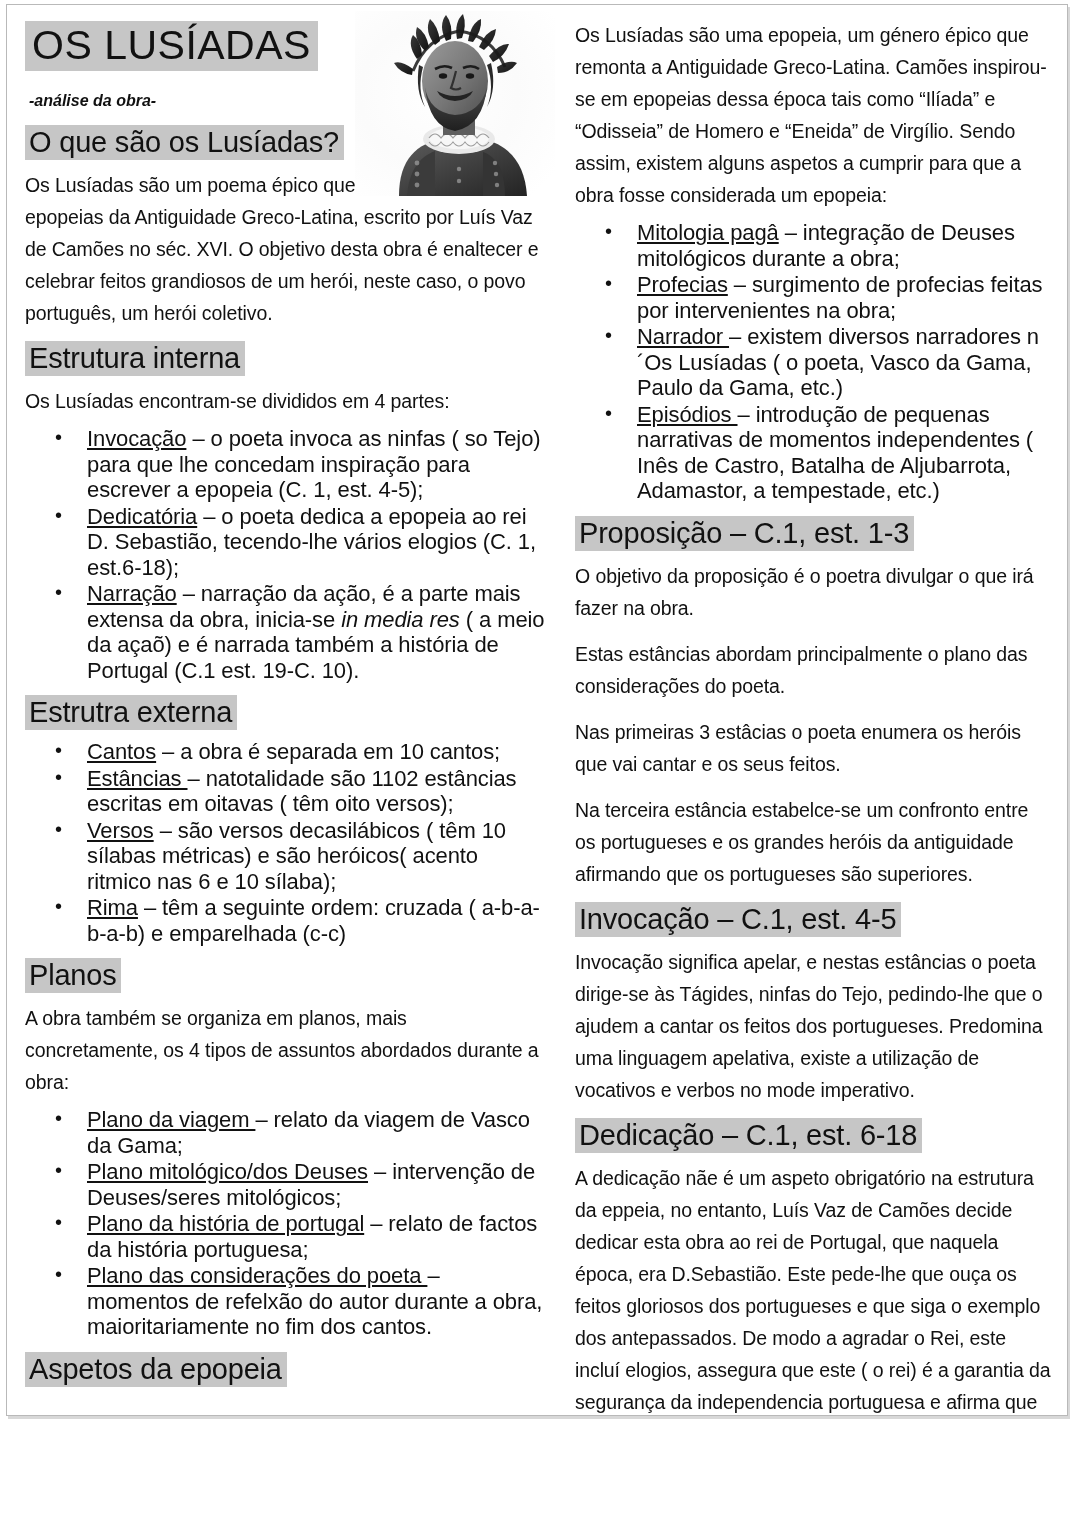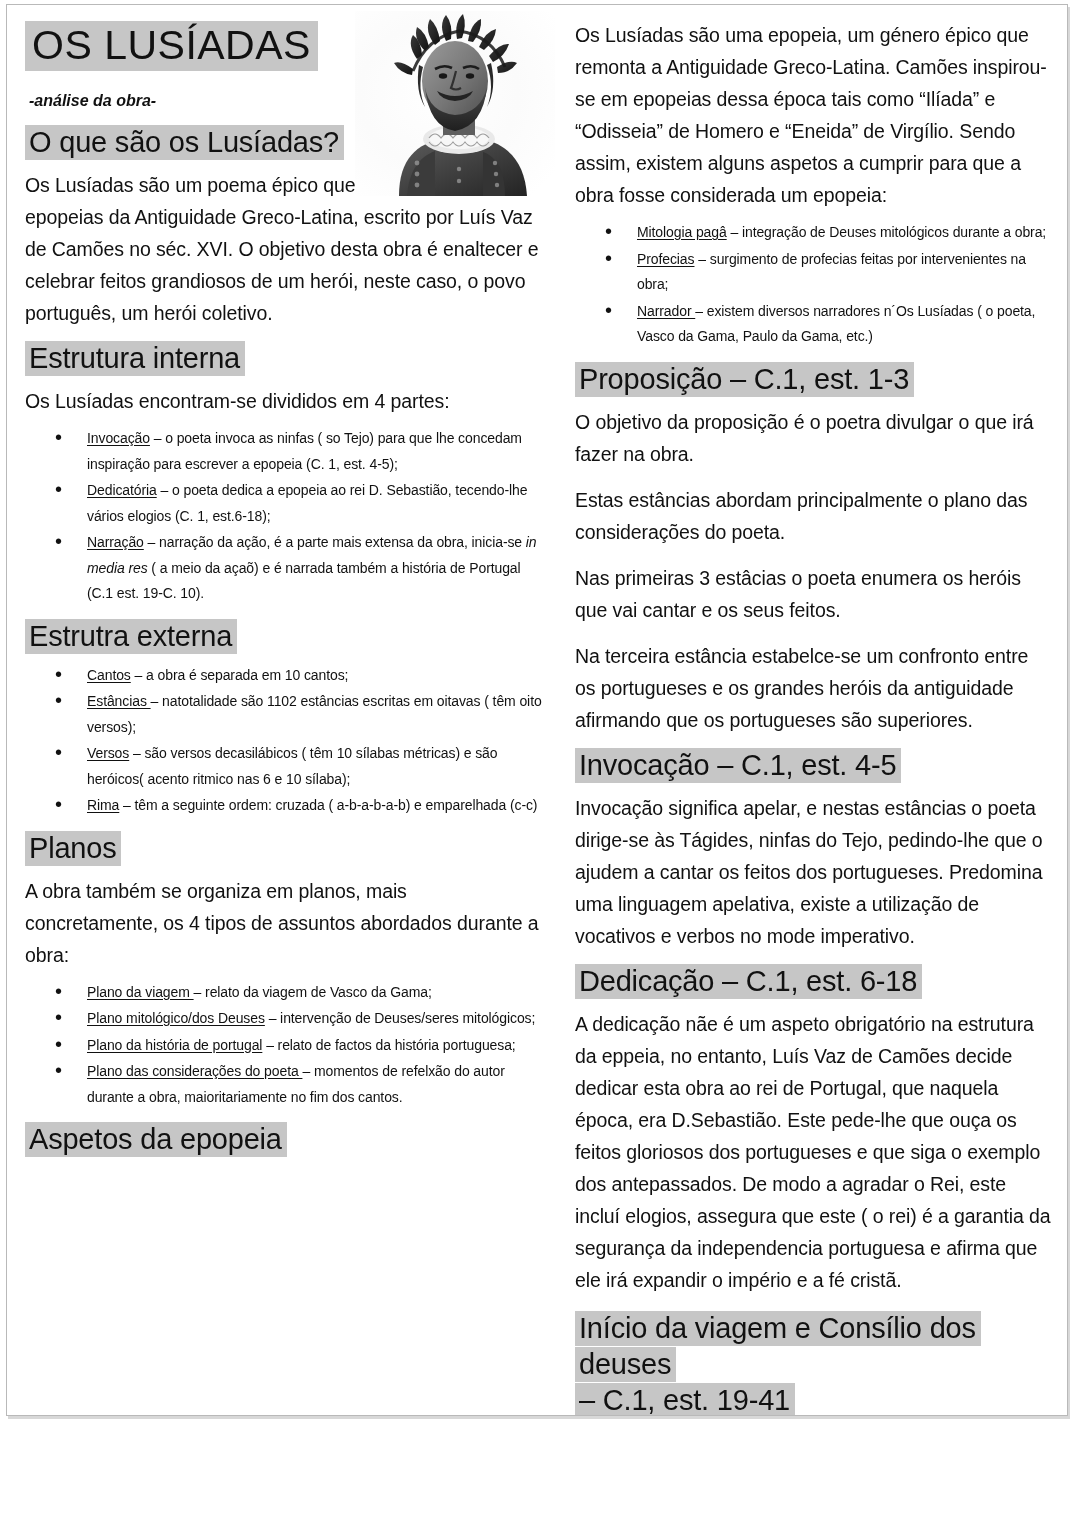--- a/index.html
+++ b/index.html
@@ -92,21 +92,21 @@
 
   
   ul.bullets {
     margin: 6px 0 12px 0;
     padding: 0 0 0 62px;
     list-style: none;
   }
   ul.bullets > li {
     position: relative;
     margin: 0 0 1px 0;
-    font-size: 14px;
+    font-size: 22px;
     line-height: 25.5px;
     letter-spacing: -0.1px;
     padding-left: 0;
   }
   ul.bullets > li:before {
     content: "\2022";
     position: absolute;
     left: -32px;
     top: -1px;
     font-size: 20px;
@@ -187,20 +187,21 @@
     </div>
 
     <div class="column" id="right-column">
 
       <p class="body-text tight" style="margin-top:14px;">Os Lusíadas são uma epopeia, um género épico que remonta a Antiguidade Greco-Latina. Camões inspirou-se em epopeias dessa época tais como “Ilíada” e “Odisseia” de Homero e “Eneida” de Virgílio. Sendo assim, existem alguns aspetos a cumprir para que a obra fosse considerada um epopeia:</p>
 
       <ul class="bullets">
         <li><span class="u">Mitologia pagâ</span><span> – integração de Deuses mitológicos durante a obra;</span></li>
         <li><span class="u">Profecias</span><span> – surgimento de profecias feitas por intervenientes na obra;</span></li>
         <li><span class="u">Narrador </span><span>– existem diversos narradores n´Os Lusíadas ( o poeta, Vasco da Gama, Paulo da Gama, etc.)</span></li>
+        <li><span class="u">Episódios </span><span>– introdução de pequenas narrativas de momentos independentes ( Inês de Castro, Batalha de Aljubarrota, Adamastor, a tempestade, etc.)</span></li>
       </ul>
 
       <h2 class="section-heading"><span class="hl">Proposição – C.1, est. 1-3</span></h2>
 
       <p class="body-text">O objetivo da proposição é o poetra divulgar o que irá fazer na obra.</p>
       <p class="body-text">Estas estâncias abordam principalmente o plano das considerações do poeta.</p>
       <p class="body-text">Nas primeiras 3 estâcias o poeta enumera os heróis que vai cantar e os seus feitos.</p>
       <p class="body-text">Na terceira estância estabelce-se um confronto entre os portugueses e os grandes heróis da antiguidade afirmando que os portugueses são superiores.</p>
 
       <h2 class="section-heading"><span class="hl">Invocação – C.1, est. 4-5</span></h2>

